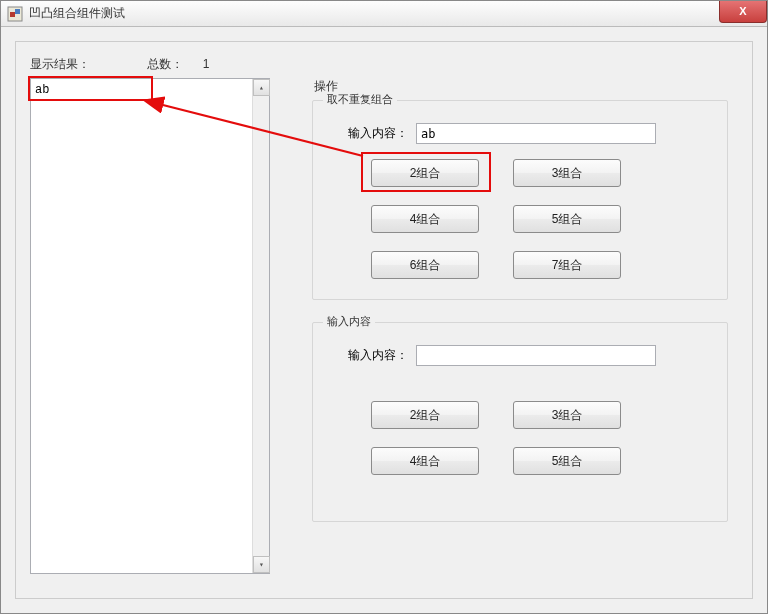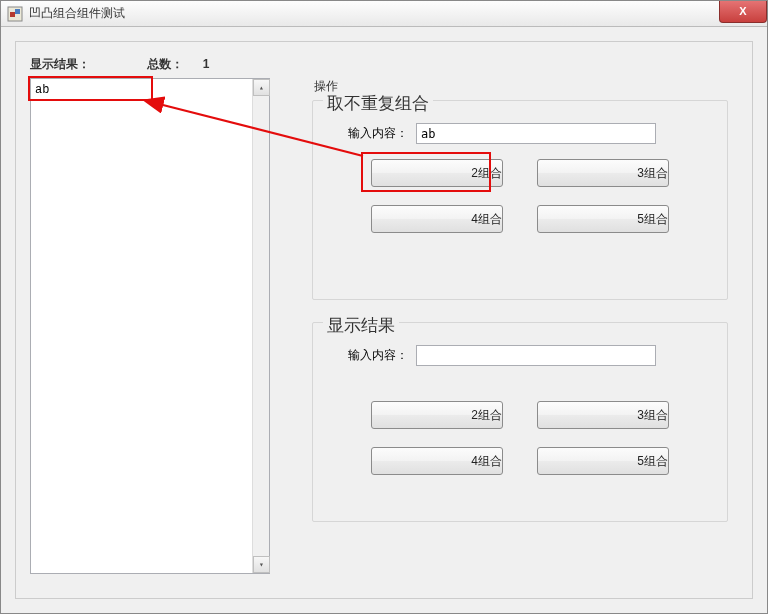--- a/index.html
+++ b/index.html
@@ -68,21 +68,20 @@
       border: 1px solid #ccc;
       width: 100%;
       height: 100%;
       position: relative;
       padding: 14px;
     }
     .left-labels {
       position: absolute;
       top: 14px;
       left: 14px;
-      font-weight: bold;
     }
     .lbl {
       display: inline-block;
       font-size: 12px;
       color: #333;
     }
     .count-lbl { margin-left: 54px; }
     .count-val { margin-left: 16px; }
     .result-box {
       position: absolute;
@@ -132,21 +131,21 @@
       position: absolute;
       border: 1px solid #d6d6d6;
       border-radius: 2px;
     }
     .groupbox .gb-title {
       position: absolute;
       top: -9px;
       left: 10px;
       background: #f0f0f0;
       padding: 0 4px;
-      font-size: 17px;
+      font-size: 11px;
       color: #333;
     }
     .gb1 {
       top: 58px;
       left: 296px;
       width: 416px;
       height: 200px;
     }
     .gb2 {
       top: 280px;
@@ -175,27 +174,27 @@
       position: absolute;
       top: 58px;
       left: 58px;
     }
     .btn-row {
       display: flex;
       gap: 34px;
       margin-bottom: 18px;
     }
     .winbtn {
-      width: 132px;
+      width: 108px;
       height: 28px;
       background: linear-gradient(to bottom, #fcfcfc 0%, #f3f3f3 48%, #ebebeb 52%, #e0e0e0 100%);
       border: 1px solid #8b8b8b;
       border-radius: 3px;
       font-size: 12px;
-      text-align: right;
+      text-align: center;
       line-height: 26px;
       cursor: pointer;
       color: #222;
     }
     
     .hl-box {
       position: absolute;
       border: 2px solid #e40c0c;
       pointer-events: none;
     }
@@ -258,25 +257,29 @@
 
         <div class="btn-grid">
           <div class="btn-row">
             <div class="winbtn">2组合</div>
             <div class="winbtn">3组合</div>
           </div>
           <div class="btn-row">
             <div class="winbtn">4组合</div>
             <div class="winbtn">5组合</div>
           </div>
+          <div class="btn-row">
+            <div class="winbtn">6组合</div>
+            <div class="winbtn">7组合</div>
+          </div>
         </div>
       </div>
 
       <div class="groupbox gb2">
-        <div class="gb-title">显示结果</div>
+        <div class="gb-title">输入内容</div>
 
         <div class="inline-row">
           <span class="lbl-input">输入内容：</span>
           <input class="textbox" value="" style="">
         </div>
 
         <div class="btn-grid" style="top:78px;">
           <div class="btn-row">
             <div class="winbtn">2组合</div>
             <div class="winbtn">3组合</div>

